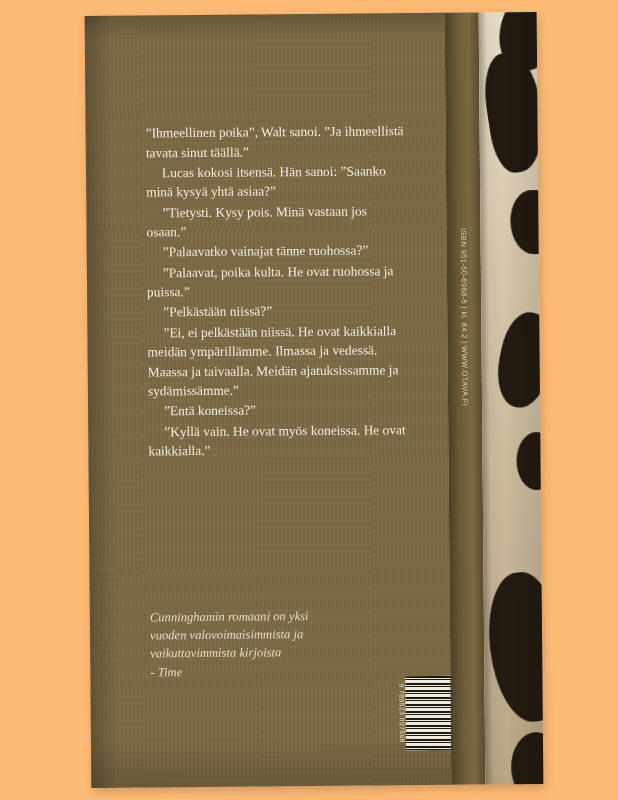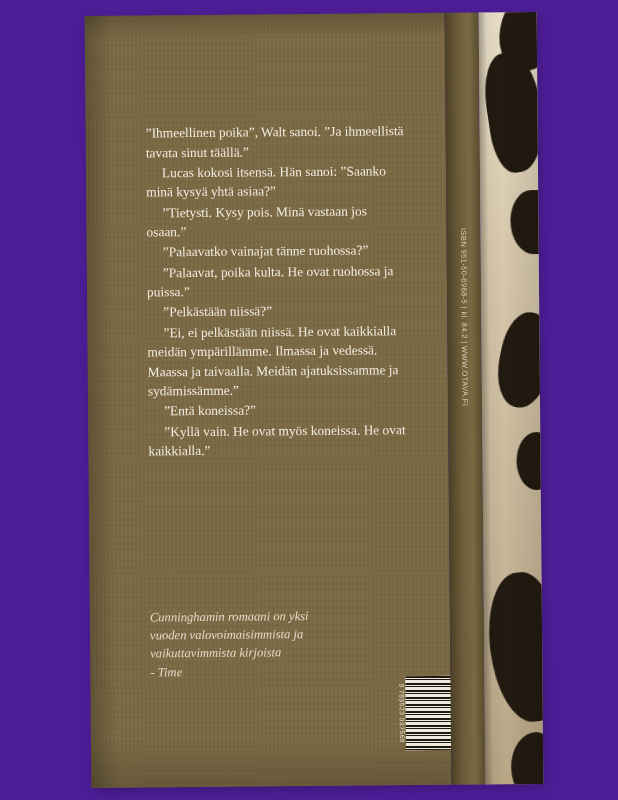--- a/index.html
+++ b/index.html
@@ -11,21 +11,21 @@
     width: 618px;
     height: 800px;
     font-family: "Liberation Serif", serif;
     overflow: hidden;
   }
 
   #scene {
     position: relative;
     width: 618px;
     height: 800px;
-    background: #4c1d95;
+    background: #fdba74;
   }
 
   
   #book {
     position: absolute;
     left: 88px;
     top: 14px;
     width: 452px;
     height: 772px;
     transform: rotate(-0.5deg);

